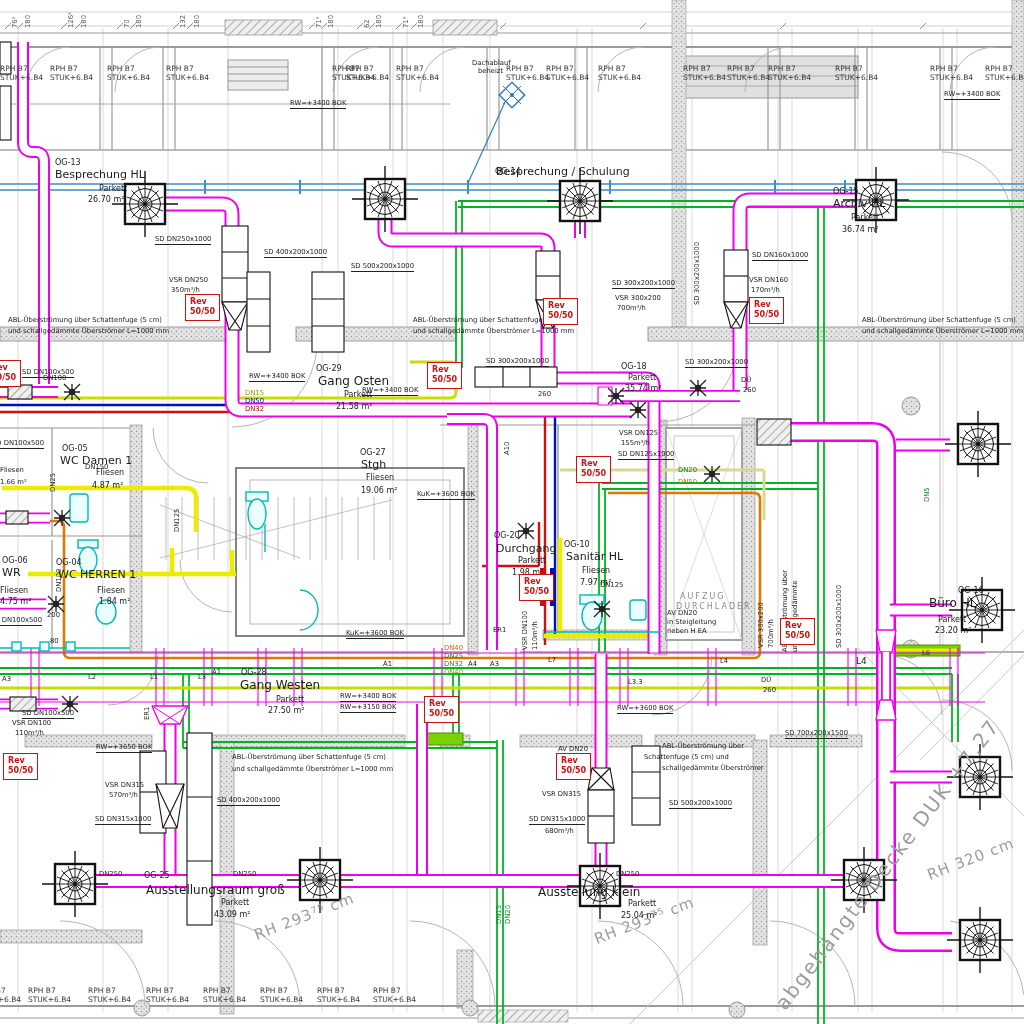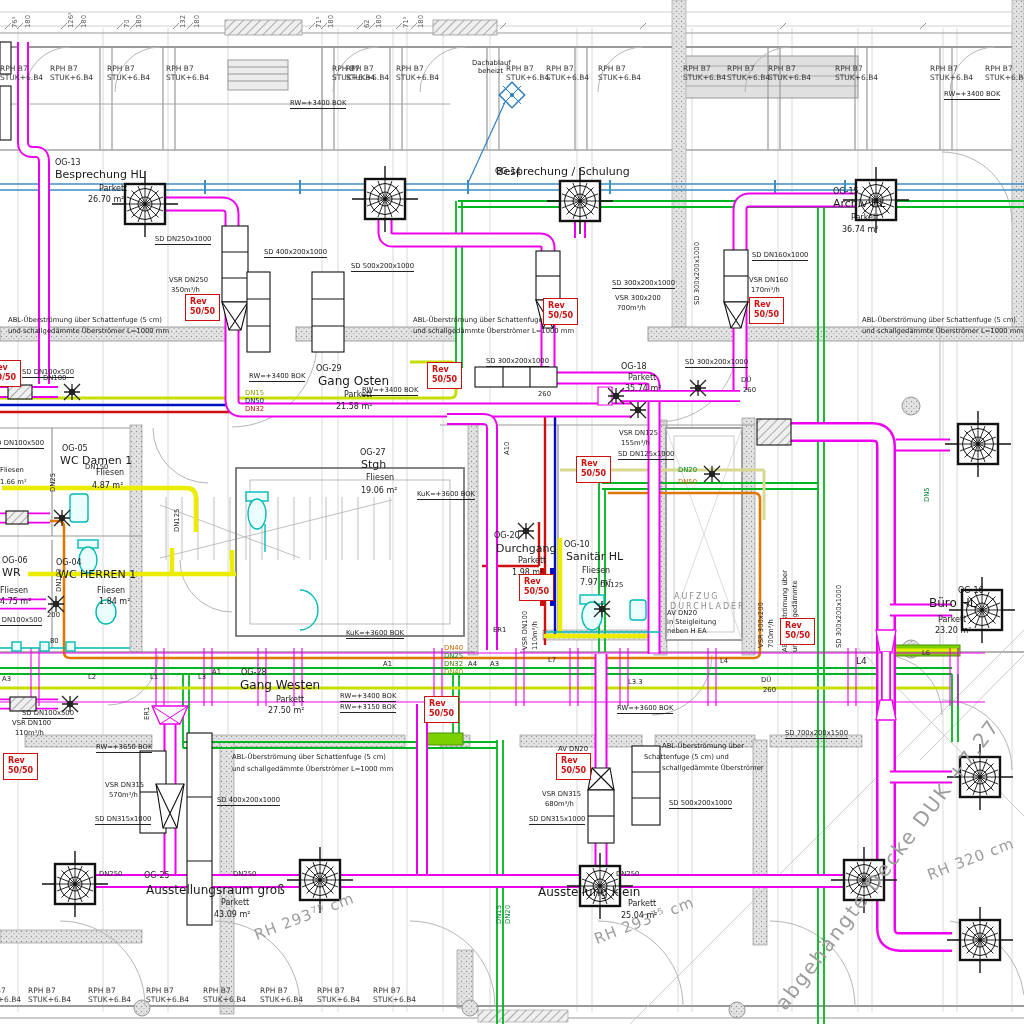--- a/index.html
+++ b/index.html
@@ -2,21 +2,21 @@
 <html><head>
 <meta charset="utf-8">
 <style>
   html,body{margin:0;padding:0;background:#fff;}
   #plan{position:relative;width:1024px;height:1024px;background:#fff;overflow:hidden;
         font-family:"DejaVu Sans",sans-serif;}
   #lines{position:absolute;left:0;top:0;z-index:1;}
   .lb{position:absolute;font-size:8px;color:#1a1a1a;white-space:nowrap;line-height:1.15;z-index:5;}
   .t7{font-size:6.8px;} .t9{font-size:9px;} .t11{font-size:11px;} .t12{font-size:12px;}
   .u{border-bottom:1px solid #222;}
-  .gray{color:#8d8d8d;} .gray2{color:#555;} .green{color:#00882a;} .green2{color:#447700;}
+  .gray{color:#8d8d8d;margin-left:6px;} .gray2{color:#555;} .green{color:#00882a;} .green2{color:#447700;}
   .lime{color:#8a9a00;} .orange{color:#cc6600;} .dred{color:#bb0000;} .dblue{color:#0000bb;}
   .rot{transform:rotate(-90deg);transform-origin:0 0;}
   .wm{font-size:15px;color:#9c9c9c;letter-spacing:1px;transform:rotate(-21deg);transform-origin:0 0;z-index:4;}
   .wmbig{position:absolute;font-size:20px;color:#9c9c9c;letter-spacing:2px;transform:rotate(-53deg);
          transform-origin:0 0;z-index:4;white-space:nowrap;}
   .rev{position:absolute;border:1.6px solid #cc1111;background:#fff;color:#cc1111;
        font-size:8px;font-weight:bold;line-height:1.3;padding:2px 4px;z-index:6;}
   .plate{position:absolute;font-size:7.5px;color:#3a3a3a;line-height:1.25;white-space:nowrap;z-index:4;}
 </style>
 </head>
@@ -532,21 +532,21 @@
 <div class="lb t7" style="left:15px;top:730px">110m³/h</div>
 <div class="lb t7 u" style="left:-10px;top:617px">SD DN100x500</div>
 <div class="lb t7 u" style="left:785px;top:730px">SD 700x200x1500</div>
 <div class="lb t7 u" style="left:217px;top:797px">SD 400x200x1000</div>
 <div class="lb t7" style="left:105px;top:782px">VSR DN315</div>
 <div class="lb t7" style="left:109px;top:792px">570m³/h</div>
 <div class="lb t7 u" style="left:95px;top:816px">SD DN315x1000</div>
 <div class="lb t7 u" style="left:669px;top:800px">SD 500x200x1000</div>
 <div class="lb t7 u" style="left:558px;top:746px">AV DN20</div>
 <div class="lb t7" style="left:542px;top:791px">VSR DN315</div>
-<div class="lb t7" style="left:545px;top:801px">680m³/h</div>
+<div class="lb t7" style="left:545px;top:828px">680m³/h</div>
 <div class="lb t7 u" style="left:529px;top:816px">SD DN315x1000</div>
 
 <div class="lb t7" style="left:43px;top:375px">DN100</div>
 <div class="lb t7" style="left:85px;top:464px">DN150</div>
 <div class="lb t7 rot" style="left:50px;top:492px">DN25</div>
 <div class="lb t7 rot" style="left:174px;top:532px">DN125</div>
 <div class="lb t7 rot" style="left:56px;top:592px">DN100</div>
 <div class="lb t7 lime" style="left:245px;top:390px">DN15</div>
 <div class="lb t7 dblue" style="left:245px;top:398px">DN50</div>
 <div class="lb t7 dred" style="left:245px;top:406px">DN32</div>

